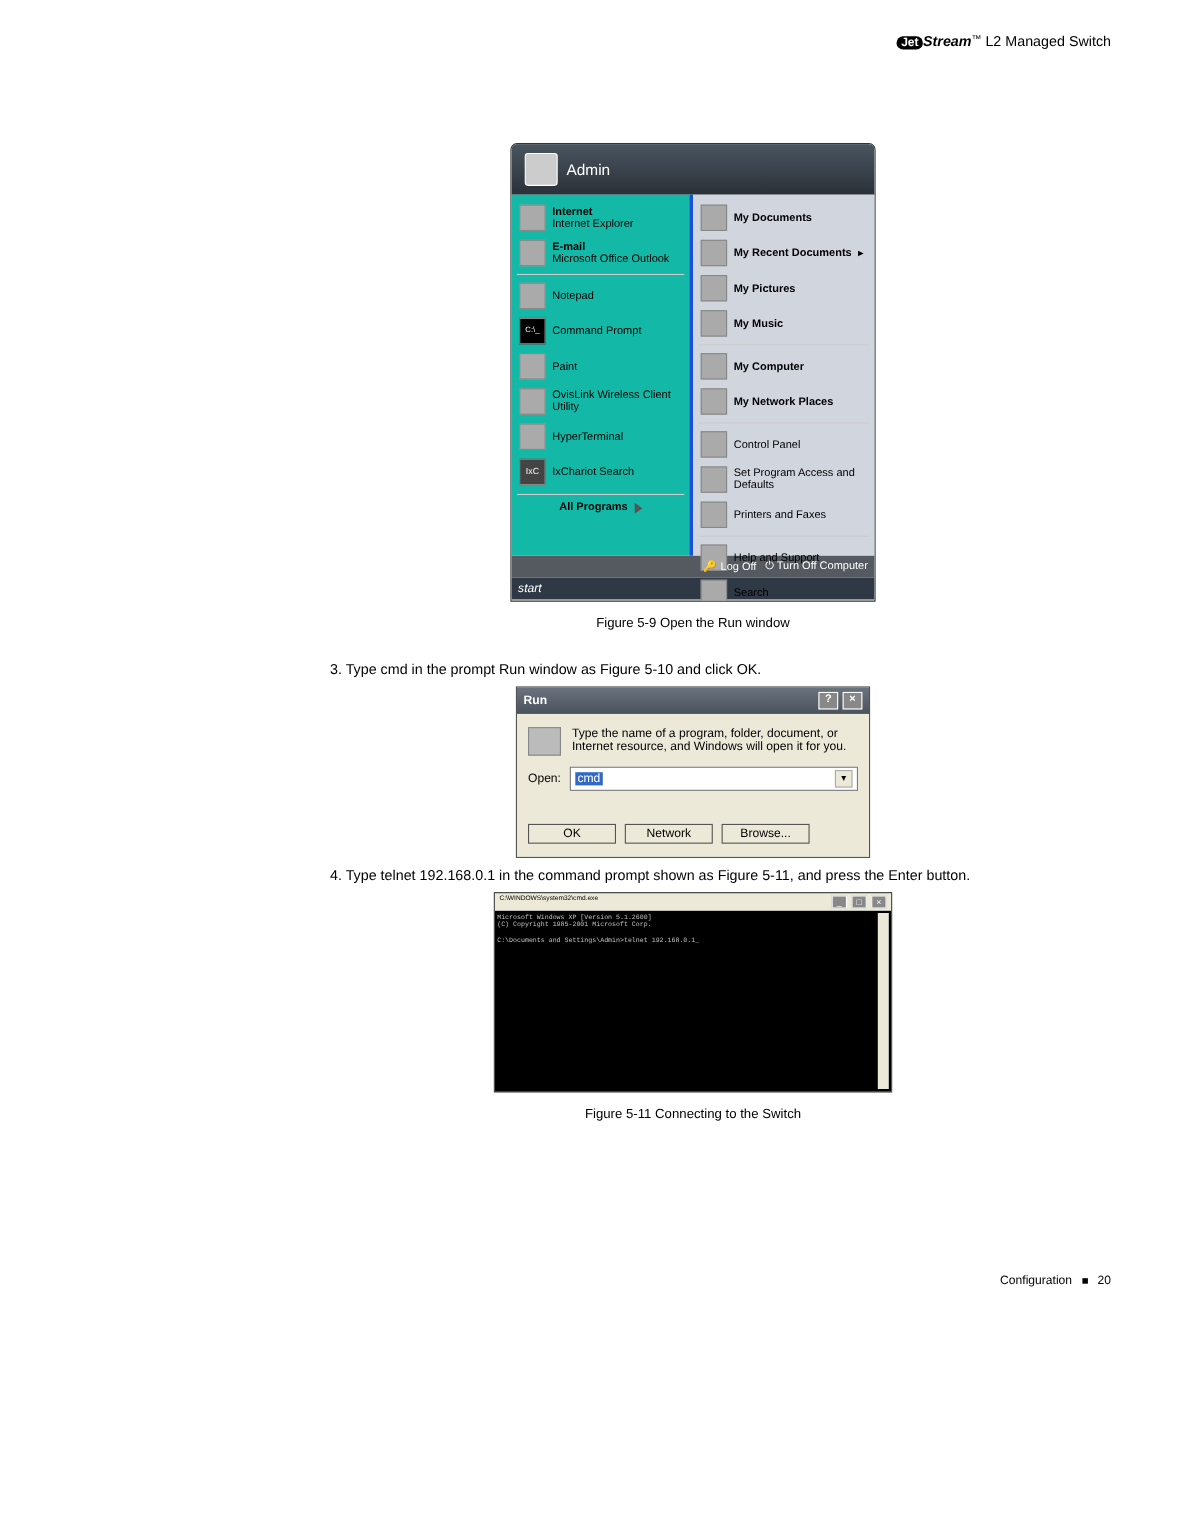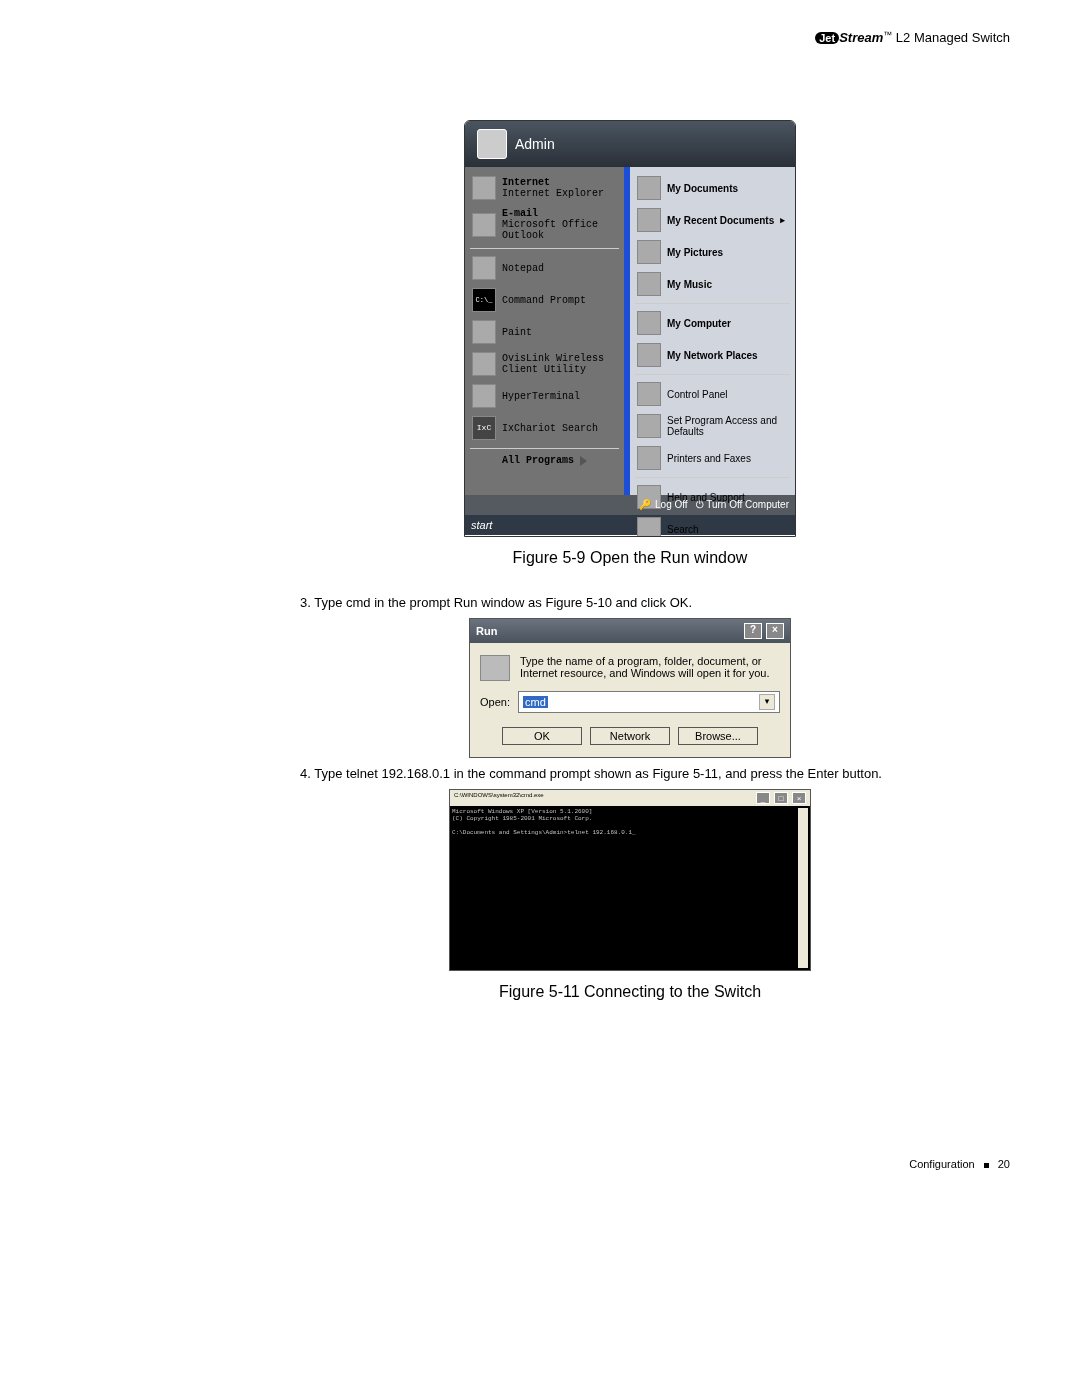--- a/index.html
+++ b/index.html
@@ -7,21 +7,21 @@
       padding: 0;
       font-family: Arial, Helvetica, sans-serif;
       background: #fff;
       width: 1080px;
       height: 1386px;
       position: relative;
     }
     .page {
       width: 1080px;
       height: 1200px;
-      padding: 20px 70px 30px 130px;
+      padding: 30px 70px 30px 130px;
       box-sizing: border-box;
       position: relative;
     }
     .header-right {
       position: absolute;
       top: 30px;
       right: 70px;
       font-size: 13px;
     }
     .brand {
@@ -62,25 +62,24 @@
       background: #ccc;
       border: 1px solid #fff;
       border-radius: 3px;
     }
     .start-body {
       display: flex;
       height: 328px;
     }
     .start-left {
       width: 165px;
-      background: #737373;
+      background: #14b8a6;
       padding: 5px;
       box-sizing: border-box;
-      border-right: 6px solid #1d4ed8;
-      font-family: Liberation Mono, monospace;
+      border-right: 3px solid #1d4ed8;
     }
     .start-right {
       width: 165px;
       background: #d0d5de;
       padding: 5px;
       box-sizing: border-box;
     }
     .menu-item {
       display: flex;
       align-items: center;
@@ -129,21 +128,21 @@
       margin-top: 4px;
     }
     .arrow-right {
       width: 0; height: 0;
       border-top: 5px solid transparent;
       border-bottom: 5px solid transparent;
       border-left: 7px solid #555;
     }
     .fig-caption {
       text-align: center;
-      font-size: 16px;
+      font-size: 12px;
       margin: 12px 0 28px 0;
     }
     .body-text {
       font-size: 13px;
       margin: 8px 0;
     }
     .run-dialog {
       width: 320px;
       margin: 0 auto;
       border: 1px solid #555;
@@ -185,21 +184,21 @@
       width: 28px;
       height: 24px;
       background: #bbb;
       border: 1px solid #888;
       flex-shrink: 0;
     }
     .run-input-row {
       display: flex;
       align-items: center;
       gap: 8px;
-      margin-bottom: 14px;
+      margin-bottom: 30px;
     }
     .run-input {
       flex: 1;
       border: 1px solid #7a7a7a;
       background: #fff;
       padding: 2px 4px;
       display: flex;
       justify-content: space-between;
       align-items: center;
     }
@@ -212,21 +211,20 @@
       width: 14px;
       height: 14px;
       border: 1px solid #aaa;
       background: #ece9d8;
       text-align: center;
       line-height: 12px;
       font-size: 9px;
     }
     .run-buttons {
       display: flex;
-      justify-content: center;
       gap: 8px;
     }
     .run-btn {
       border: 1px solid #555;
       background: #ece9d8;
       padding: 2px 14px;
       font-size: 11px;
       min-width: 50px;
       text-align: center;
     }

